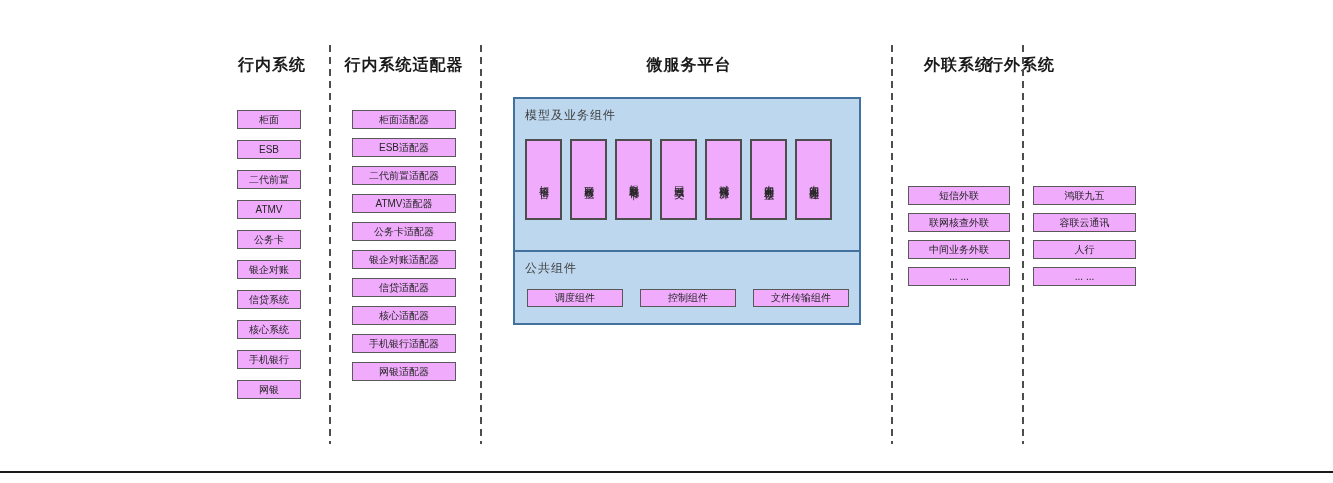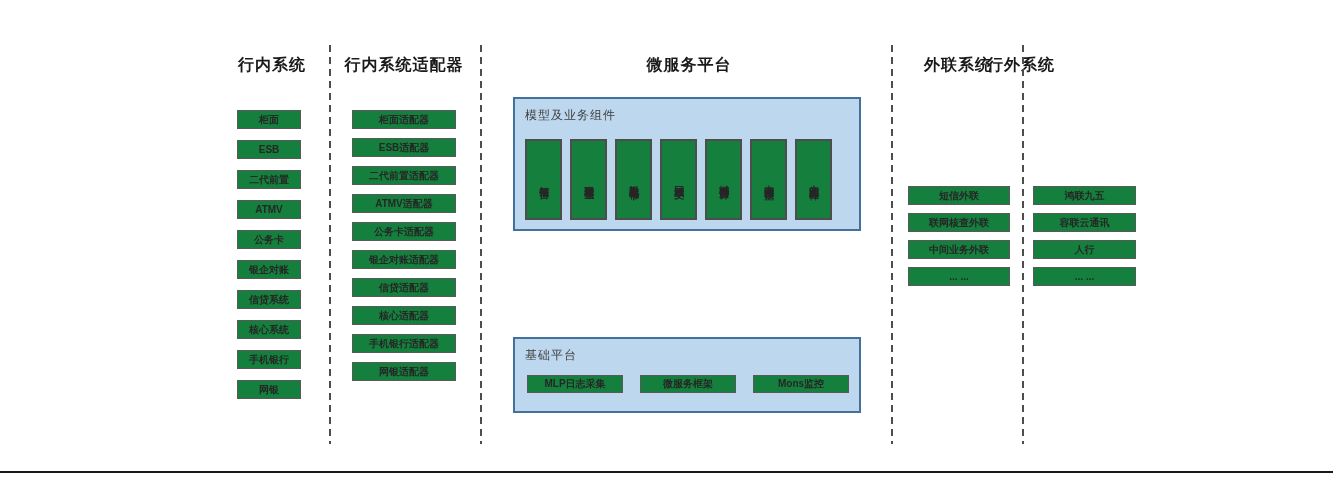--- a/index.html
+++ b/index.html
@@ -21,23 +21,23 @@
     position:absolute;top:45px;height:399px;width:2px;
     background:repeating-linear-gradient(to bottom,#4d4d4d 0 7px,transparent 7px 12px);
   }
   .boxcol{
     position:absolute;display:flex;flex-direction:column;
   }
   .boxcol.tight{gap:11px;}
   .boxcol.loose{gap:8px;}
   .sysbox{
     height:19px;box-sizing:border-box;
-    background:#15803d;border:1px solid #595959;
+    background:#f0abfc;border:1px solid #595959;
     display:flex;align-items:center;justify-content:center;
-    font-size:10px;font-weight:bold;color:#262626;
+    font-size:10px;font-weight:normal;color:#262626;
     white-space:nowrap;
   }
   .panel{
     position:absolute;box-sizing:border-box;
     background:#bdd7ee;border:2px solid #41719c;
   }
   .panel-label{
     position:absolute;left:10px;top:8px;
     font-size:12px;color:#404040;letter-spacing:1px;
   }
@@ -97,42 +97,42 @@
       <div class="sysbox">二代前置适配器</div>
       <div class="sysbox">ATMV适配器</div>
       <div class="sysbox">公务卡适配器</div>
       <div class="sysbox">银企对账适配器</div>
       <div class="sysbox">信贷适配器</div>
       <div class="sysbox">核心适配器</div>
       <div class="sysbox">手机银行适配器</div>
       <div class="sysbox">网银适配器</div>
     </div>
 
-  <div class="panel" style="left:513px;top:97px;width:348px;height:134px;">
+  <div class="panel" style="left:513px;top:97px;width:348px;height:155px;">
     <div class="panel-label">模型及业务组件</div>
     <div class="vrow">
         <div class="sysbox">短信平台</div>
         <div class="sysbox">联网核查</div>
         <div class="sysbox">银联及银行卡</div>
         <div class="sysbox">同城票交</div>
         <div class="sysbox">城商行清算</div>
         <div class="sysbox">中间业务模型</div>
         <div class="sysbox">中间业务组件</div>
       </div>
   </div>
 
-
-  <div class="panel" style="left:513px;top:337px;width:348px;height:76px;">
-    <div class="panel-label">基础平台</div>
-    <div class="hrow" style="top:36px;">
-        <div class="sysbox">MLP日志采集</div>
-        <div class="sysbox">微服务框架</div>
-        <div class="sysbox">Mons监控</div>
+  <div class="panel" style="left:513px;top:250px;width:348px;height:75px;">
+    <div class="panel-label">公共组件</div>
+    <div class="hrow" style="top:37px;">
+        <div class="sysbox">调度组件</div>
+        <div class="sysbox">控制组件</div>
+        <div class="sysbox">文件传输组件</div>
       </div>
   </div>
+
 
   <div class="boxcol loose" style="left:908px;top:186px;width:102px;">
       <div class="sysbox">短信外联</div>
       <div class="sysbox">联网核查外联</div>
       <div class="sysbox">中间业务外联</div>
       <div class="sysbox">... ...</div>
     </div>
 
   <div class="boxcol loose" style="left:1033px;top:186px;width:103px;">
       <div class="sysbox">鸿联九五</div>

